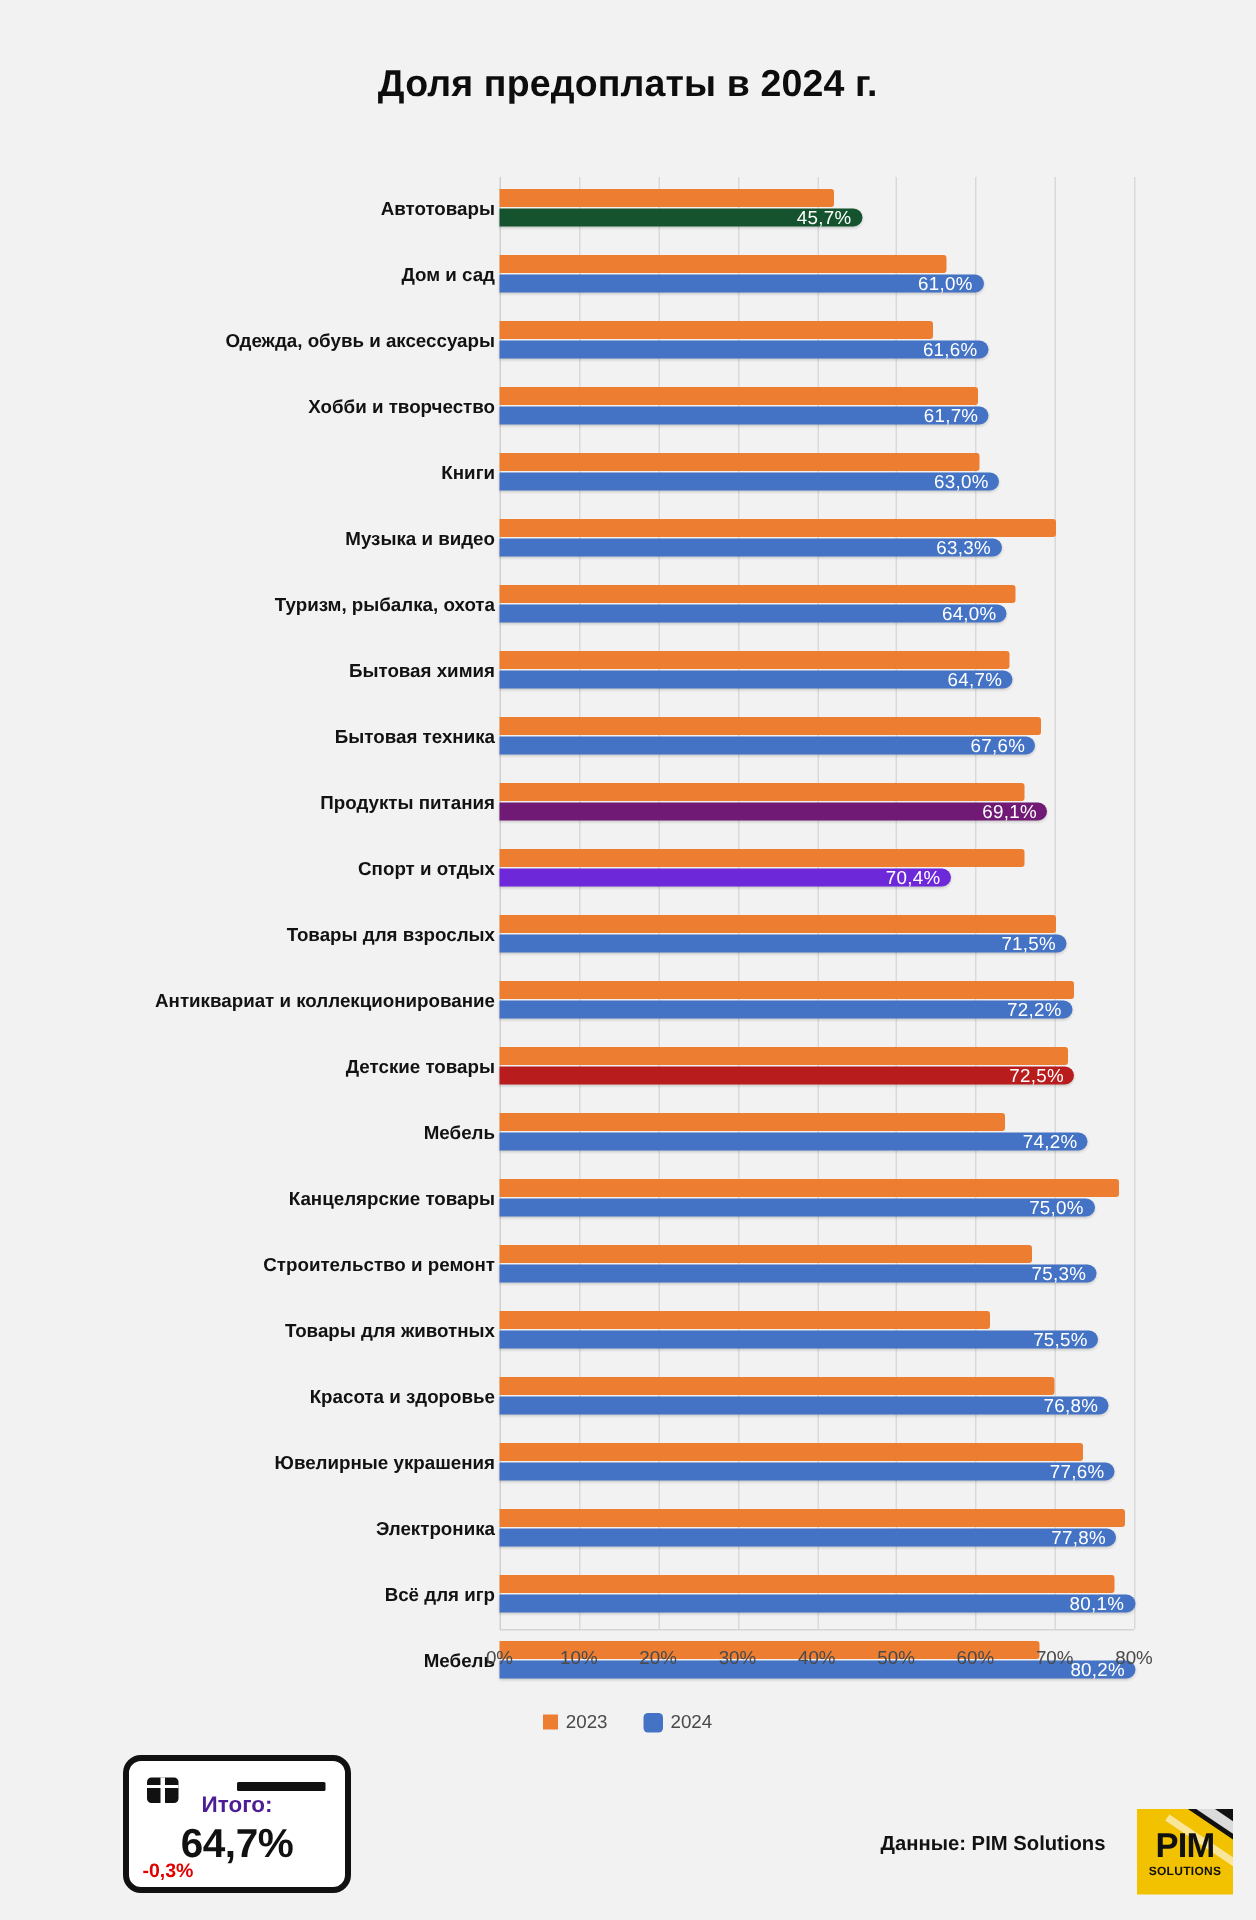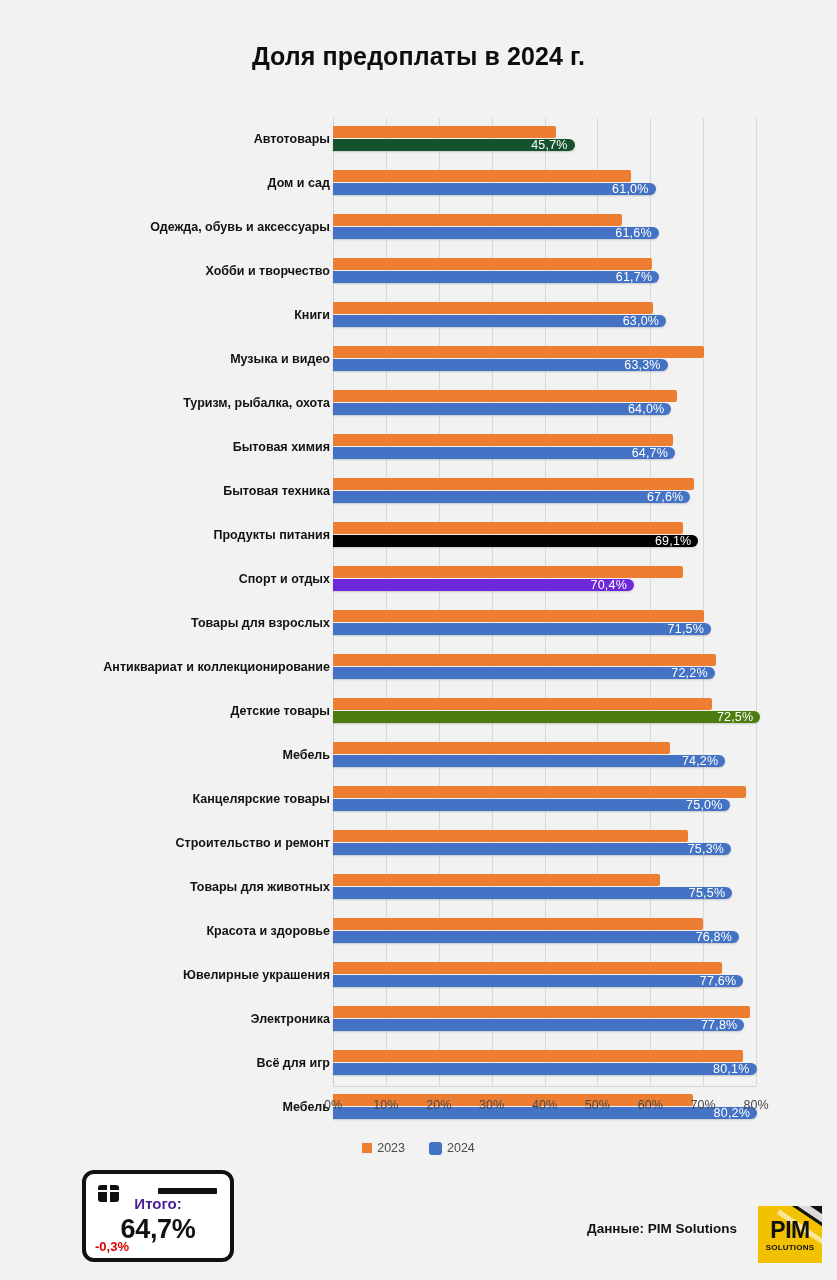--- a/index.html
+++ b/index.html
@@ -425,21 +425,21 @@
             <div class="bar y2023" style="width: 361.136px; background: rgb(237, 125, 49);"></div>
             <div class="bar y2024" style="width: 357.435px; background: rgb(68, 114, 196);">
               <span class="val">67,6%</span>
             </div>
           </div>
         </div>
         <div class="row" style="top: 396px;">
           <div class="cat-label">Продукты питания</div>
           <div class="bars">
             <div class="bar y2023" style="width: 350.033px; background: rgb(237, 125, 49);"></div>
-            <div class="bar y2024" style="width: 365.366px; background: #000000;">
+            <div class="bar y2024" style="width: 365.366px; background: #701a75;">
               <span class="val">69,1%</span>
             </div>
           </div>
         </div>
         <div class="row" style="top: 440px;">
           <div class="cat-label">Спорт и отдых</div>
           <div class="bars">
             <div class="bar y2023" style="width: 349.504px; background: rgb(237, 125, 49);"></div>
             <div class="bar y2024" style="width: 301px; background: #6d28d9;">
               <span class="val">70,4%</span>
@@ -461,21 +461,21 @@
             <div class="bar y2023" style="width: 382.815px; background: rgb(237, 125, 49);"></div>
             <div class="bar y2024" style="width: 381.757px; background: rgb(68, 114, 196);">
               <span class="val">72,2%</span>
             </div>
           </div>
         </div>
         <div class="row" style="top: 572px;">
           <div class="cat-label">Детские товары</div>
           <div class="bars">
             <div class="bar y2023" style="width: 378.585px; background: rgb(237, 125, 49);"></div>
-            <div class="bar y2024" style="width: 383.344px; background: #4d7c0f; padding-left: 44px;">
+            <div class="bar y2024" style="width: 383.344px; background: #b91c1c;">
               <span class="val">72,5%</span>
             </div>
           </div>
         </div>
         <div class="row" style="top: 616px;">
           <div class="cat-label">Мебель</div>
           <div class="bars">
             <div class="bar y2023" style="width: 337.342px; background: rgb(237, 125, 49);"></div>
             <div class="bar y2024" style="width: 392.332px; background: rgb(68, 114, 196);">
               <span class="val">74,2%</span>

